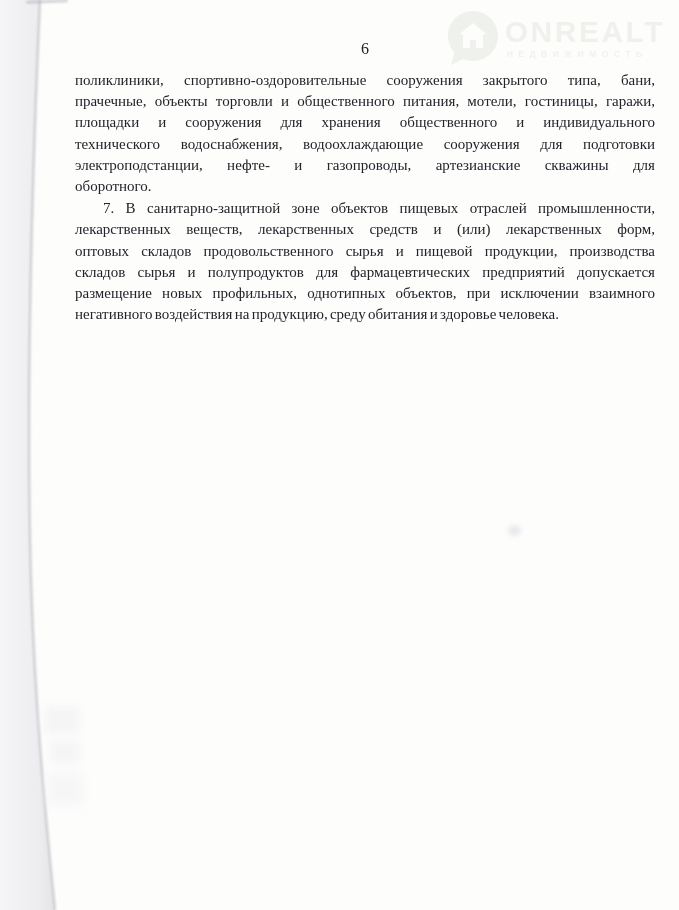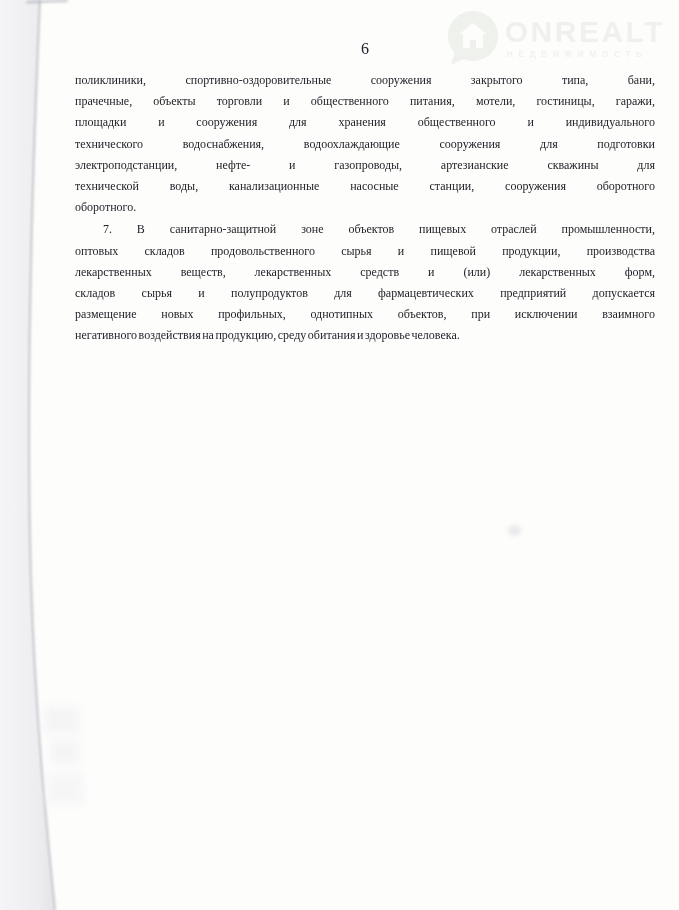--- a/index.html
+++ b/index.html
@@ -68,21 +68,21 @@
     font-size: 16px;
     color: #23232b;
   }
   .doc-body {
     position: absolute; left: 75px; top: 70px;
     width: 580px;
     color: #23232b;
   }
   .para { margin: 0 0 1px 0; }
   .line {
-    font-size: 12px;
+    font-size: 15px;
     line-height: 21.2px;
     word-spacing: -1.5px;
     text-align: justify;
     text-align-last: justify;
     white-space: normal;
   }
   .line.last { text-align-last: left; }
   .line.indent { padding-left: 28px; }
 </style>
 </head>
@@ -124,26 +124,25 @@
 
   <div class="page-number">6</div>
 
   <div class="doc-body" id="doc-body">
       <div class="para">
         <div class="line">поликлиники, спортивно-оздоровительные сооружения закрытого типа, бани,</div>
         <div class="line">прачечные, объекты торговли и общественного питания, мотели, гостиницы, гаражи,</div>
         <div class="line">площадки и сооружения для хранения общественного и индивидуального</div>
         <div class="line">технического водоснабжения, водоохлаждающие сооружения для подготовки</div>
         <div class="line">электроподстанции, нефте- и газопроводы, артезианские скважины для</div>
-        <div class="line">технической воды, канализационные насосные станции, сооружения оборотного</div>
         <div class="line last">оборотного.</div>
       </div>
       <div class="para">
         <div class="line indent">7. В санитарно-защитной зоне объектов пищевых отраслей промышленности,</div>
+        <div class="line">лекарственных веществ, лекарственных средств и (или) лекарственных форм,</div>
         <div class="line">оптовых складов продовольственного сырья и пищевой продукции, производства</div>
-        <div class="line">лекарственных веществ, лекарственных средств и (или) лекарственных форм,</div>
         <div class="line">складов сырья и полупродуктов для фармацевтических предприятий допускается</div>
         <div class="line">размещение новых профильных, однотипных объектов, при исключении взаимного</div>
         <div class="line last">негативного воздействия на продукцию, среду обитания и здоровье человека.</div>
       </div>
     </div>
 
 </div>
 
 </body></html>

